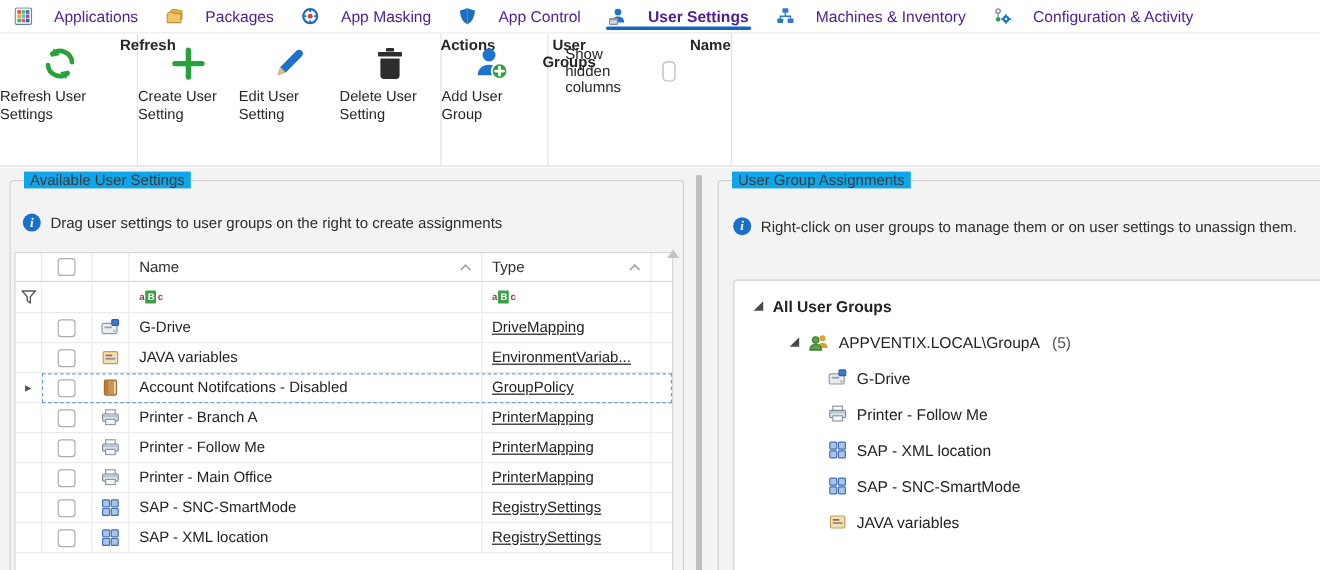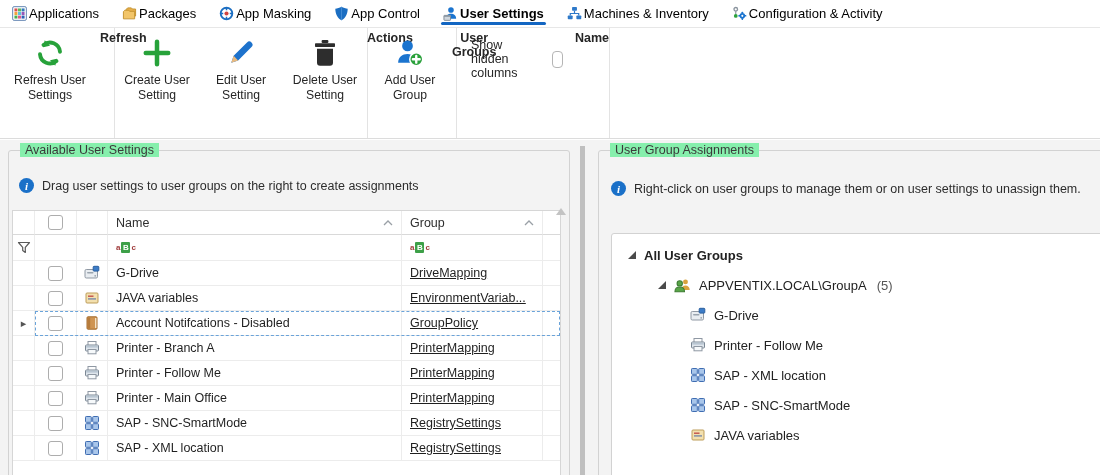--- a/index.html
+++ b/index.html
@@ -3,51 +3,51 @@
 <meta charset="utf-8">
 <style>
   * { box-sizing: border-box; margin: 0; padding: 0; }
   html,body { width:1100px; height:475px; overflow:hidden;
     font-family:"Liberation Sans", sans-serif; background:#fff; color:#1f1f1f; }
 
   
   .tabbar { position:absolute; top:0; left:0; width:1100px; height:28px;
     background:#fff; display:flex; align-items:stretch; padding-left:10px; gap:19px;
     border-bottom:1px solid #e7e7e7; }
-  .tab { display:flex; align-items:center; gap:2px; font-size:13px; color:#000000;
+  .tab { display:flex; align-items:center; gap:18px; font-size:13px; color:#4c1d95;
     position:relative; padding:0 2px; cursor:default; white-space:nowrap; }
   .tab.selected { font-weight:bold; }
   .tab.selected::after { content:""; position:absolute; left:0; right:0; bottom:2px;
     height:3px; background:#1366c2; border-radius:2px; }
   .tab svg { flex:0 0 auto; }
 
   
   .ribbon { position:absolute; top:28px; left:0; width:1100px; height:111px;
     background:#fff; border-bottom:1px solid #dcdcdc; display:flex; }
   .rgroup { display:flex; flex-direction:row; border-right:1px solid #e3e3e3;
     position:relative; padding-bottom:2px; }
   .rgroup-buttons { flex:1; display:flex; justify-content:center; align-items:flex-start;
     padding-top:10px; }
   .rgroup-label { text-align:center; font-weight:bold; font-size:12.5px; color:#262626;
     padding:3px 0 5px; }
   .rbtn { width:84px; display:flex; flex-direction:column; align-items:center; gap:5px;
     cursor:default; }
   .rbtn.wide { width:100px; }
-  .rbtn-label { font-size:12.2px; line-height:1.22; text-align:center; color:#262626; }
+  .rbtn-label { font-size:12.2px; line-height:1.22; color:#262626; }
   .rbtn svg { height:30px; }
   .view-body { flex:1; padding:10px 12px 0 14px; }
   .chk-row { display:flex; align-items:center; gap:10px; font-size:12.5px; color:#262626; }
   .checkbox { width:17px; height:17px; border:1px solid #b5b5b5; border-radius:4px;
     background:#fff; display:inline-block; }
 
   
   .content { position:absolute; top:140px; left:0; width:1100px; height:335px;
     background:#f3f3f3; }
   .panel { position:absolute; border:1px solid #d2d2d2; border-radius:3px; }
-  .panel-title { position:absolute; top:-8px; left:11px; background:#86efac;
+  .panel-title { position:absolute; top:-8px; left:11px; background:#0ea5e9;
     padding:0 5px; font-size:12.5px; color:#3a3a3a; }
   .info-row { position:absolute; display:flex; align-items:center; gap:8px; }
   .info-text { font-size:12.5px; color:#2c2c2c; }
   .info-badge { width:15px; height:15px; border-radius:50%; background:#1a70c8; color:#fff;
     font:italic bold 11px "Liberation Serif", serif; display:flex; align-items:center;
     justify-content:center; flex:0 0 auto; }
   .splitter { position:absolute; left:580px; top:6px; width:5px; height:329px;
     background:#bfbfbf; }
 
   #left-panel { left:8px; top:10px; width:562px; height:500px; }
@@ -301,21 +301,21 @@
             <span class="cb"></span>
           </div>
         <div></div>
         <div class="hdr-cell">
           <span>Name</span>
           <svg width="10" height="6">
               <use href="#icon-chevron-up"></use>
             </svg>
         </div>
         <div class="hdr-cell">
-          <span>Group</span>
+          <span>Type</span>
           <svg width="10" height="6">
               <use href="#icon-chevron-up"></use>
             </svg>
         </div>
         <div></div>
       </div>
 
       <div class="grow gfilter">
         <div class="icon-cell">
           <svg width="14" height="13">

